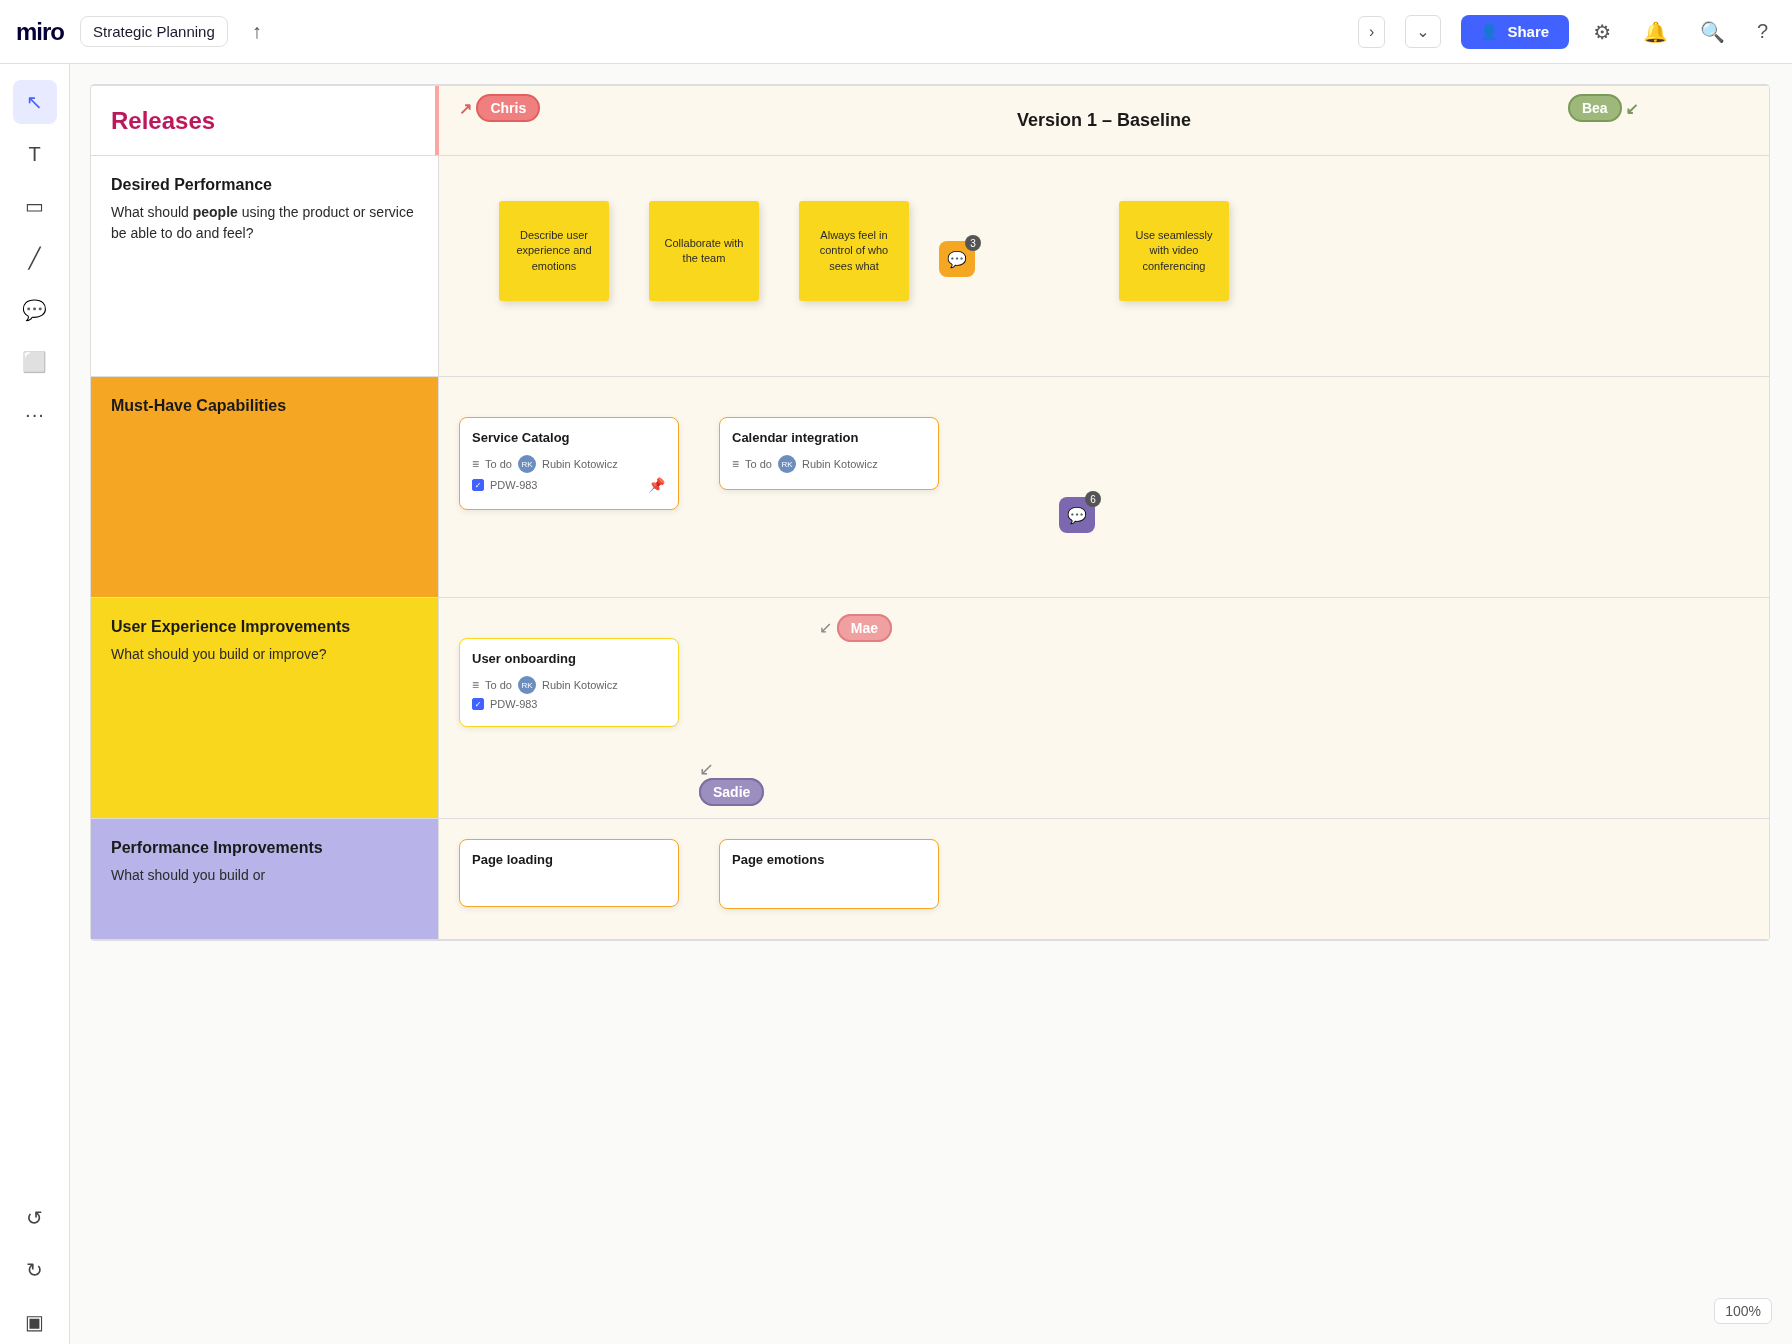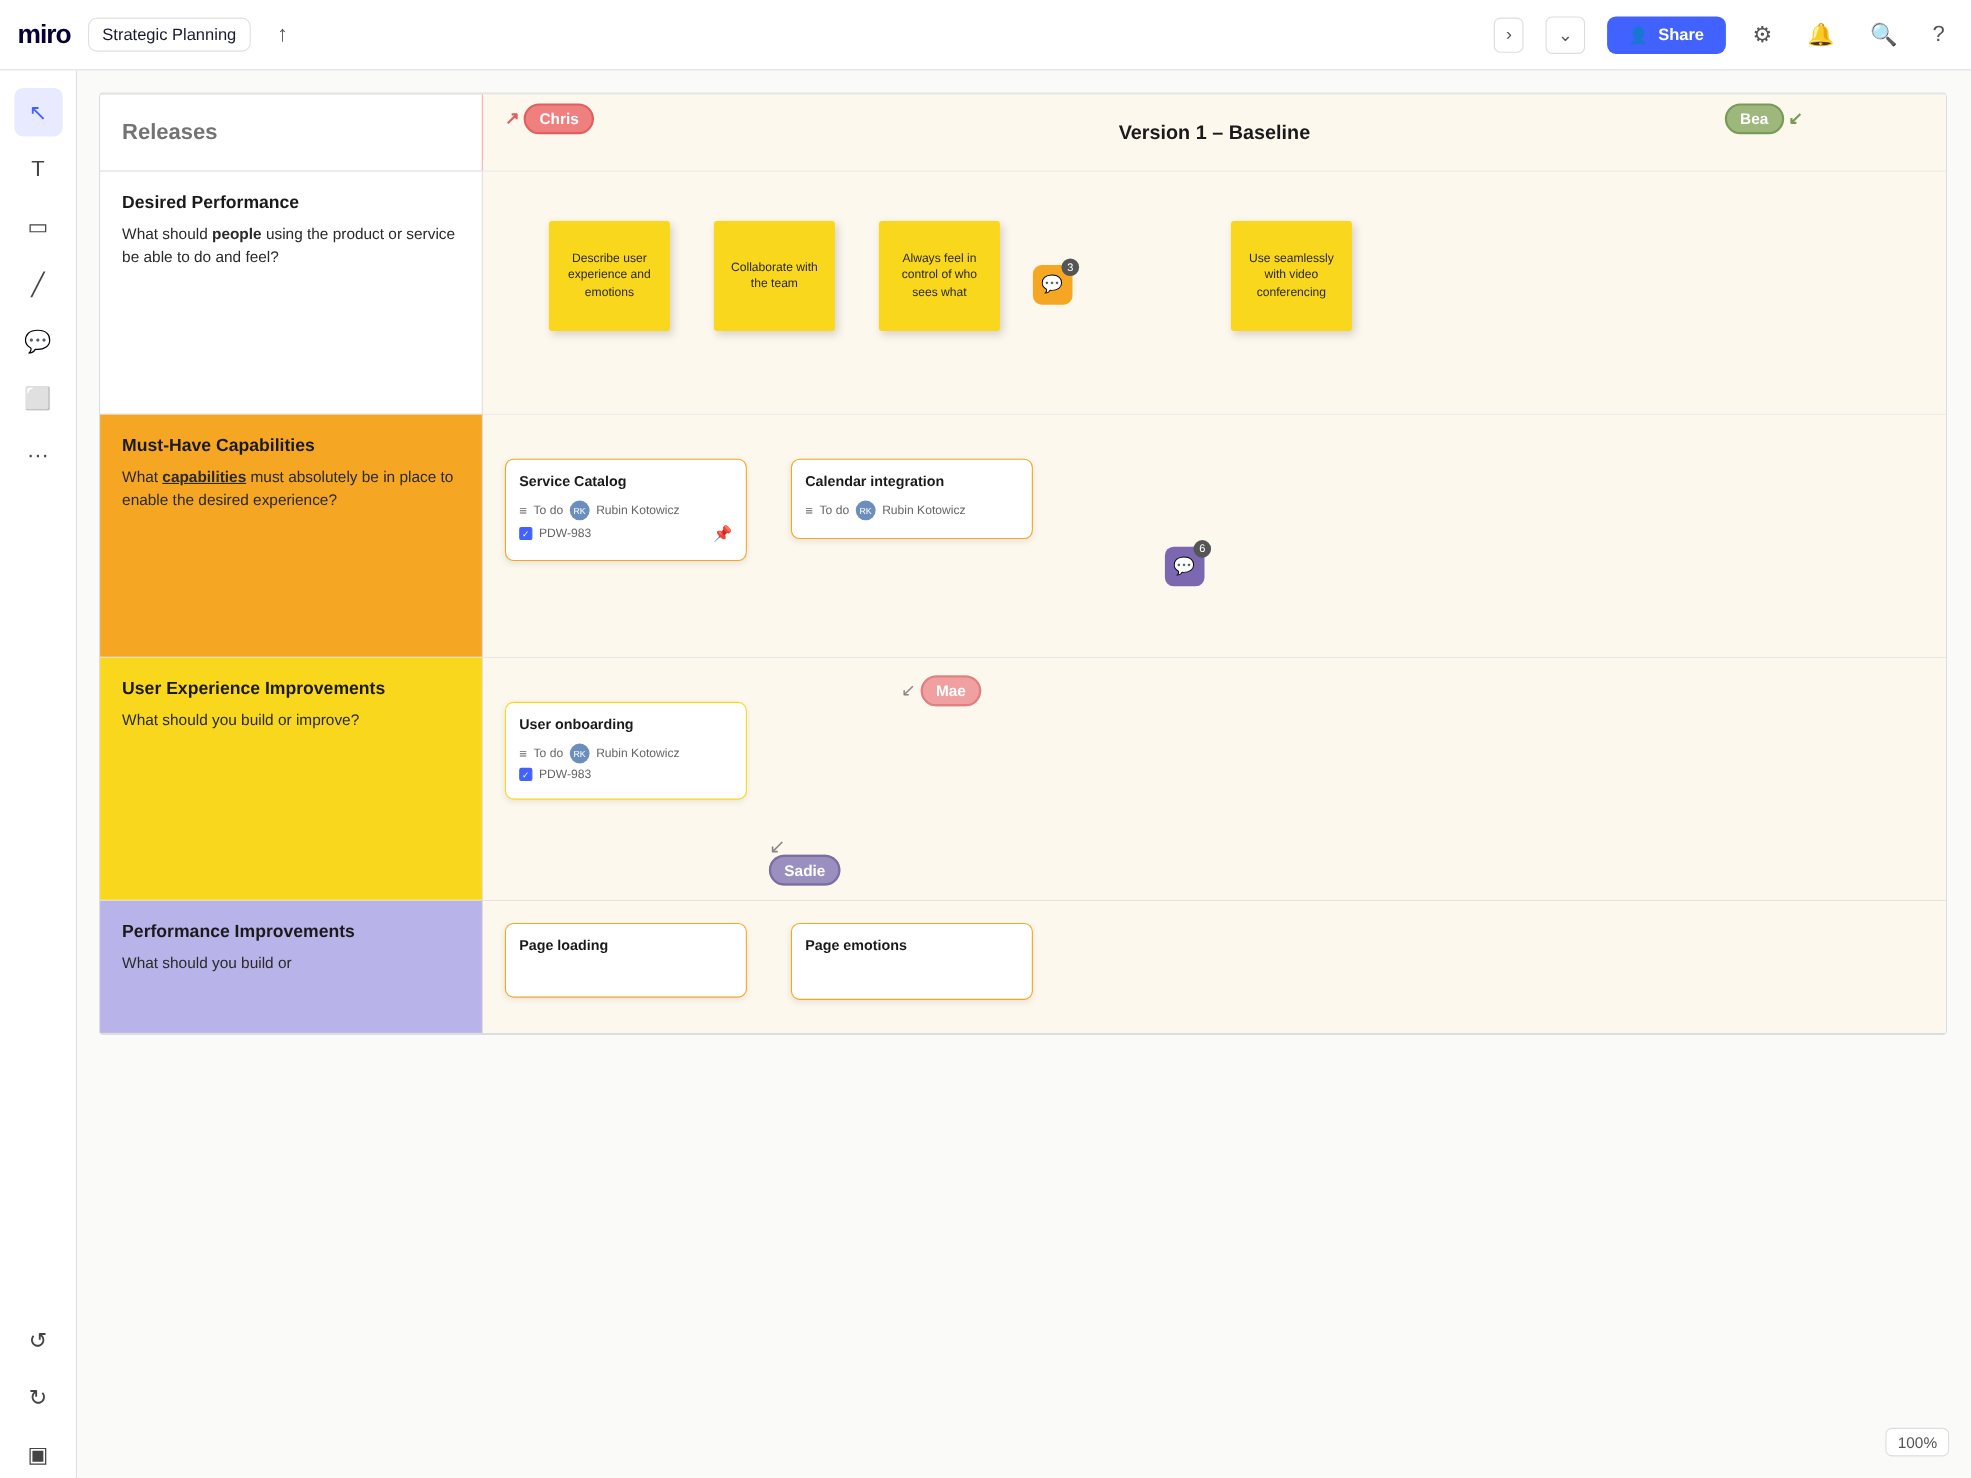--- a/index.html
+++ b/index.html
@@ -160,24 +160,24 @@
 
     
     .releases-row {
       display: grid;
       grid-template-columns: 348px 1fr;
       border-bottom: 1px solid #ddd;
       min-height: 70px;
     }
     .releases-left {
       padding: 16px 20px;
-      border-right: 1px solid #fca5a5;
-      font-size: 20px;
+      border-right: 4px solid #fca5a5;
+      font-size: 24px;
       font-weight: 600;
-      color: #737373;
+      color: #be185d;
       display: flex;
       align-items: center;
     }
     .releases-right {
       position: relative;
       display: flex;
       align-items: center;
       justify-content: center;
       font-size: 18px;
       font-weight: 600;
@@ -458,21 +458,20 @@
         <div class="comment-icon" style="left:500px;top:85px;">
           <span>💬</span>
           <div class="badge">3</div>
         </div>
       </div>
     </div>
 
     <div class="content-row" style="min-height:220px;">
       <div class="row-left orange">
         <div class="row-title">Must-Have Capabilities</div>
-        <div class="row-desc">What <span class="underline">capabilities</span> must absolutely be in place to enable the desired experience?</div>
       </div>
       <div class="row-right" style="min-height:220px;position:relative;">
 
         <div class="task-card" style="left:20px;top:40px;">
           <div class="task-card-title">Service Catalog</div>
           <div class="task-card-row">
             <span style="font-size:12px;">≡</span>
             <span>To do</span>
             <div class="task-avatar">RK</div>
             <span>Rubin Kotowicz</span>

